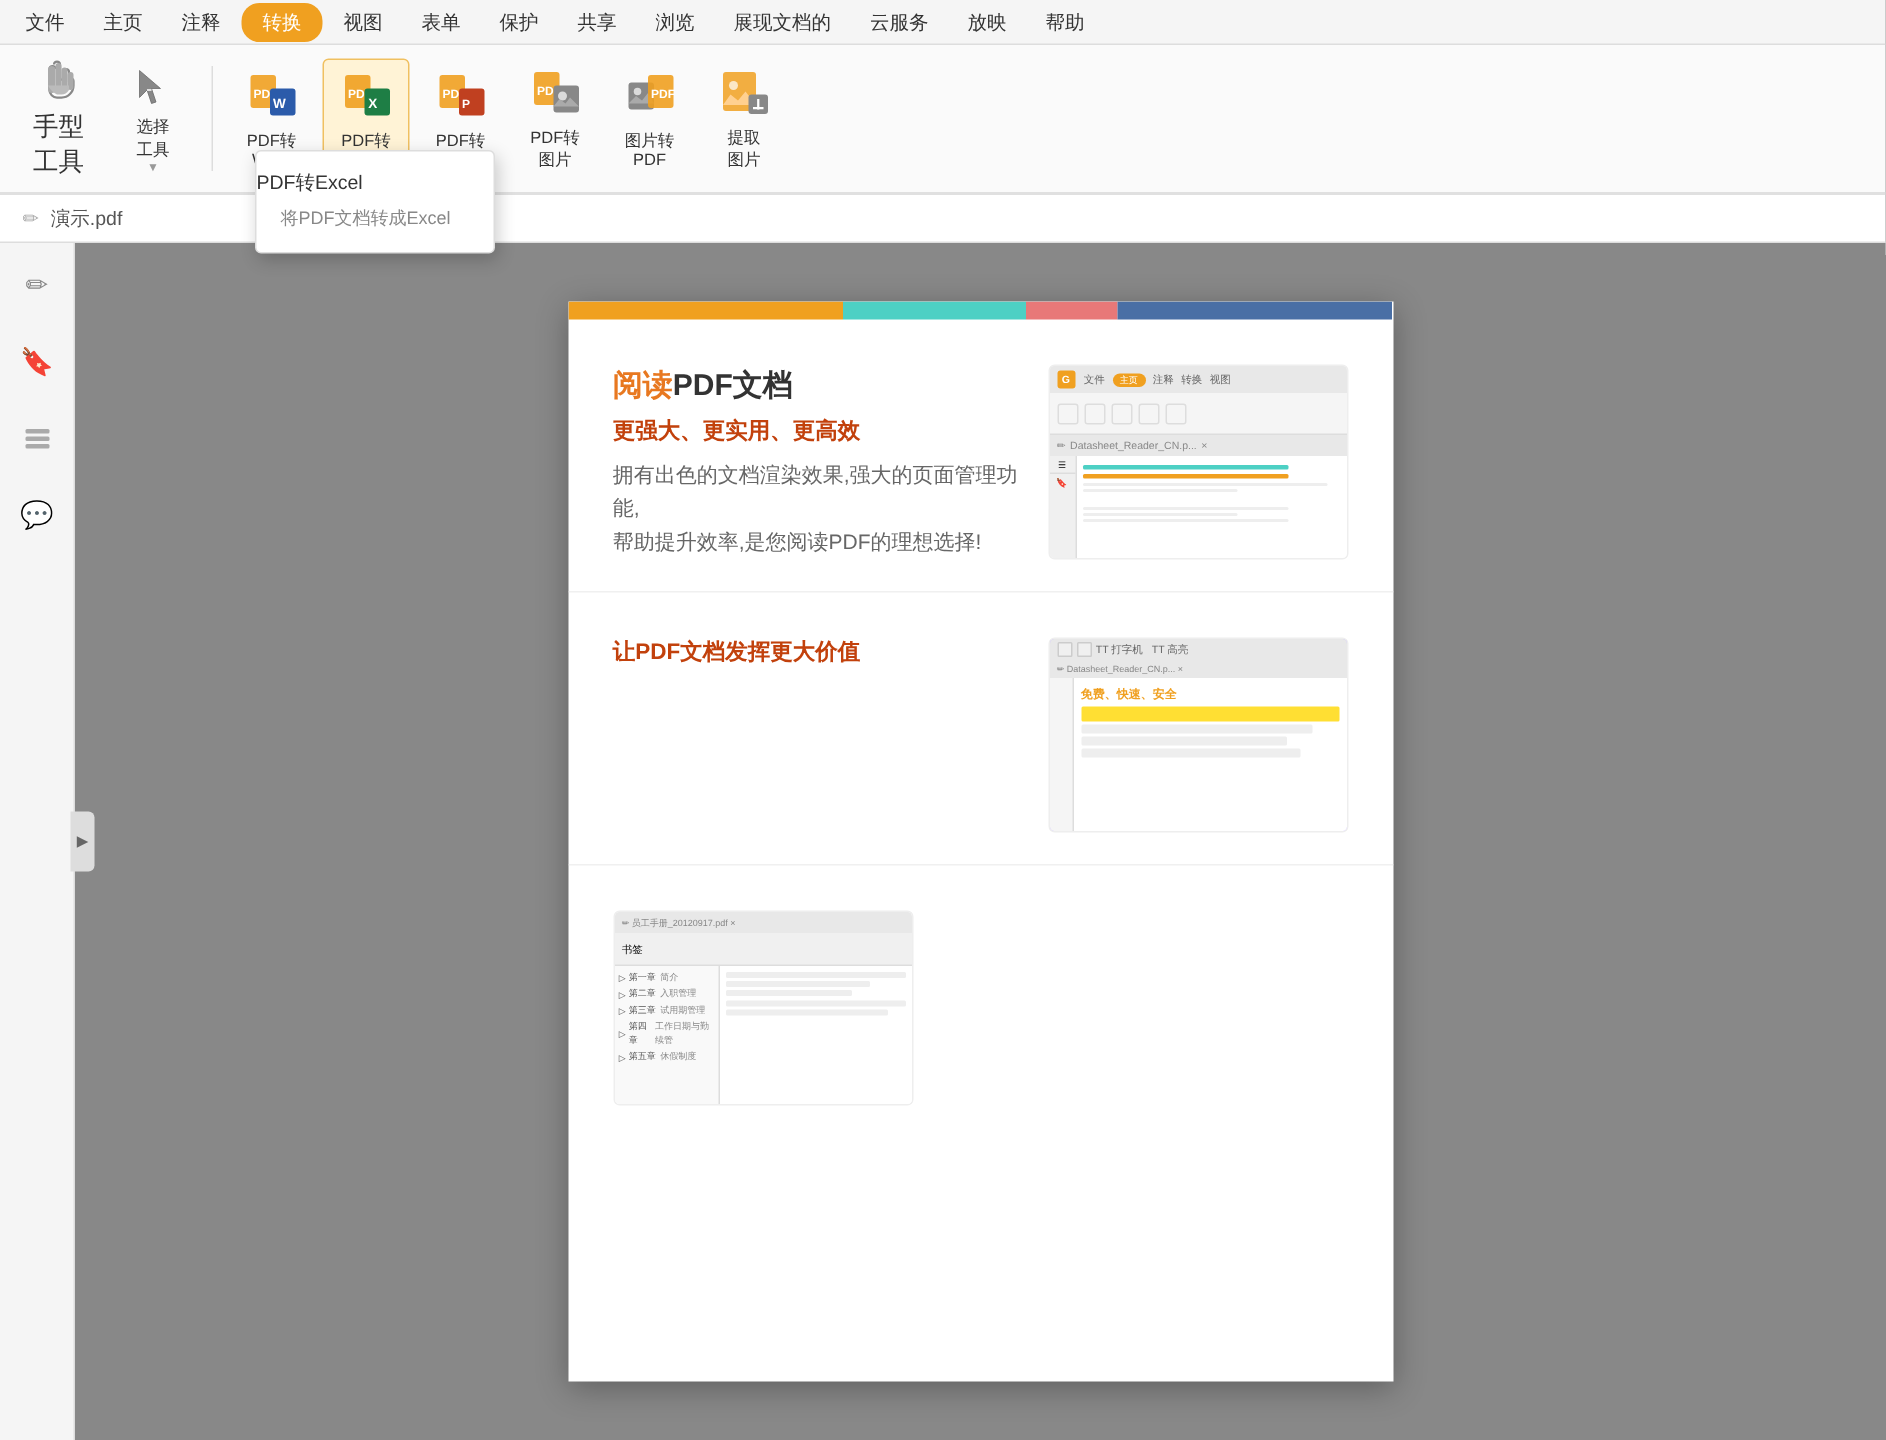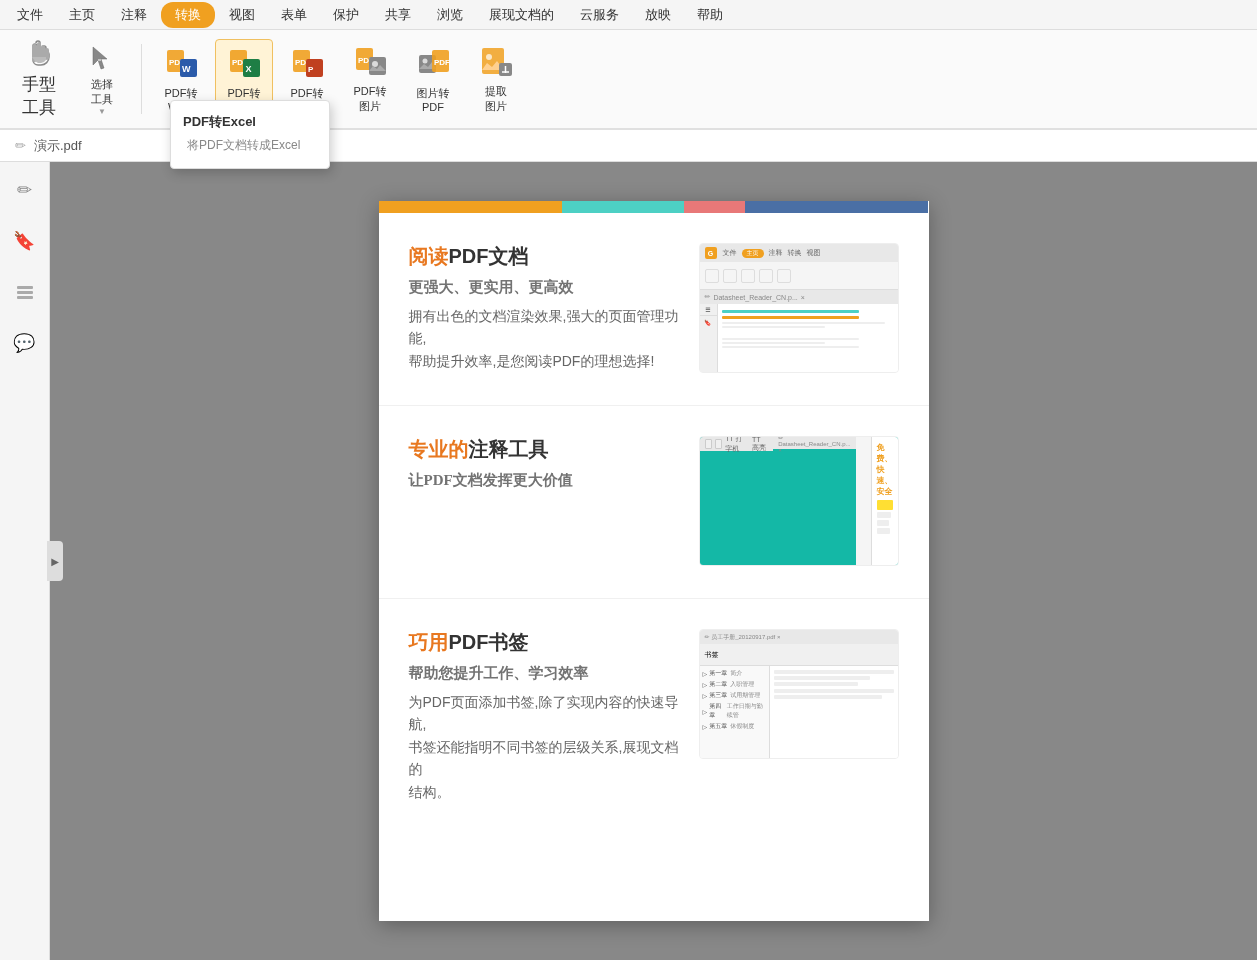--- a/index.html
+++ b/index.html
@@ -146,23 +146,23 @@
       left: 170px;
       background: white;
       border: 1px solid #ddd;
       border-radius: 4px;
       box-shadow: 2px 4px 12px rgba(0,0,0,0.2);
       padding: 8px 0;
       z-index: 100;
       min-width: 160px;
     }
     .tooltip-title {
-      padding: 4px 12px;
+      padding: 4px 0;
       font-size: 13px;
-      font-weight: bold;
+      font-weight: normal;
       color: #333;
     }
     .tooltip-desc {
       padding: 2px 16px 6px;
       font-size: 12px;
       color: #888;
     }
 
     
     .pdf-preview {
@@ -177,21 +177,21 @@
     
     .pdf-color-bar {
       height: 12px;
       display: flex;
     }
     .color-seg { height: 100%; }
 
     
     .pdf-section {
       display: flex;
-      padding: 30px 30px 32px;
+      padding: 30px 30px 21px;
       border-bottom: 1px solid #f0f0f0;
       gap: 20px;
     }
     .pdf-text-area { flex: 1; }
     .pdf-screenshot {
       width: 200px;
       height: 130px;
       background: #f8f8f8;
       border: 1px solid #eee;
       border-radius: 4px;
@@ -200,24 +200,23 @@
     }
 
     .pdf-section-title {
       font-size: 20px;
       font-weight: bold;
       color: #e87820;
       margin-bottom: 8px;
     }
     .pdf-section-subtitle {
       font-size: 15px;
-      color: #737373;
+      color: #c2410c;
       margin-bottom: 8px;
       font-weight: bold;
-      font-family: Liberation Serif, serif;
     }
     .pdf-section-body {
       font-size: 14px;
       color: #666;
       line-height: 1.6;
     }
 
     
     .mini-app {
       width: 100%;
@@ -267,23 +266,23 @@
       margin: 2px 0;
       border-radius: 1px;
     }
     .mini-line.short { width: 60%; }
     .mini-line.medium { width: 80%; }
 
     
     .mini-annotation {
       width: 100%;
       height: 100%;
-      background: #14b8a6;
-      display: flex;
-      flex-direction: row;
+      background: #c4b5fd;
+      display: flex;
+      flex-direction: column;
     }
 
     
     .mini-bookmark {
       width: 100%;
       height: 100%;
       background: #f8f8f8;
       display: flex;
       flex-direction: column;
     }
@@ -506,23 +505,20 @@
                 <div class="mini-line short"></div>
                 <div class="mini-line medium"></div>
               </div>
             </div>
           </div>
         </div>
       </div>
 
       <div class="pdf-section">
         <div class="pdf-text-area">
-          <div class="pdf-section-title">
-            <span style="color:#e87820;">专业的</span><span style="color:#333;">注释工具</span>
-          </div>
           <div class="pdf-section-subtitle">让PDF文档发挥更大价值</div>
         </div>
         <div class="pdf-screenshot">
           <div class="mini-annotation">
             <div style="background:#e8e8e8;height:14px;display:flex;align-items:center;padding:0 5px;gap:3px;font-size:7px;color:#666;">
               <div style="width:10px;height:10px;background:#f0f0f0;border:1px solid #ccc;border-radius:1px;"></div>
               <div style="width:10px;height:10px;background:#f0f0f0;border:1px solid #ccc;border-radius:1px;"></div>
               <div style="font-size:7px;">TT 打字机</div>
               <div style="font-size:7px;margin-left:3px;">TT 高亮</div>
             </div>
@@ -537,29 +533,20 @@
                 <div style="height:6px;background:#eee;margin-bottom:2px;border-radius:1px;width:90%;"></div>
                 <div style="height:6px;background:#eee;margin-bottom:2px;border-radius:1px;width:80%;"></div>
                 <div style="height:6px;background:#eee;margin-bottom:2px;border-radius:1px;width:85%;"></div>
               </div>
             </div>
           </div>
         </div>
       </div>
 
       <div class="pdf-section" style="border-bottom:none;">
-        <div class="pdf-text-area">
-          <div class="pdf-section-title">
-            <span style="color:#e87820;">巧用</span><span style="color:#333;">PDF书签</span>
-          </div>
-          <div class="pdf-section-subtitle">帮助您提升工作、学习效率</div>
-          <div class="pdf-section-body" style="white-space:pre-line;">为PDF页面添加书签,除了实现内容的快速导航,
-书签还能指明不同书签的层级关系,展现文档的
-结构。</div>
-        </div>
         <div class="pdf-screenshot">
           <div class="mini-bookmark">
             <div style="background:#e8e8e8;height:14px;display:flex;align-items:center;padding:0 5px;font-size:6px;color:#888;">
               ✏ 员工手册_20120917.pdf ×
             </div>
             <div style="background:#f0f0f0;height:22px;display:flex;align-items:center;padding:0 5px;gap:4px;font-size:7px;border-bottom:1px solid #ddd;">
               <span>书签</span>
             </div>
             <div style="flex:1;display:flex;">
               <div style="width:70px;background:#f9f9f9;border-right:1px solid #ddd;padding:3px;font-size:6px;color:#555;overflow:hidden;">

